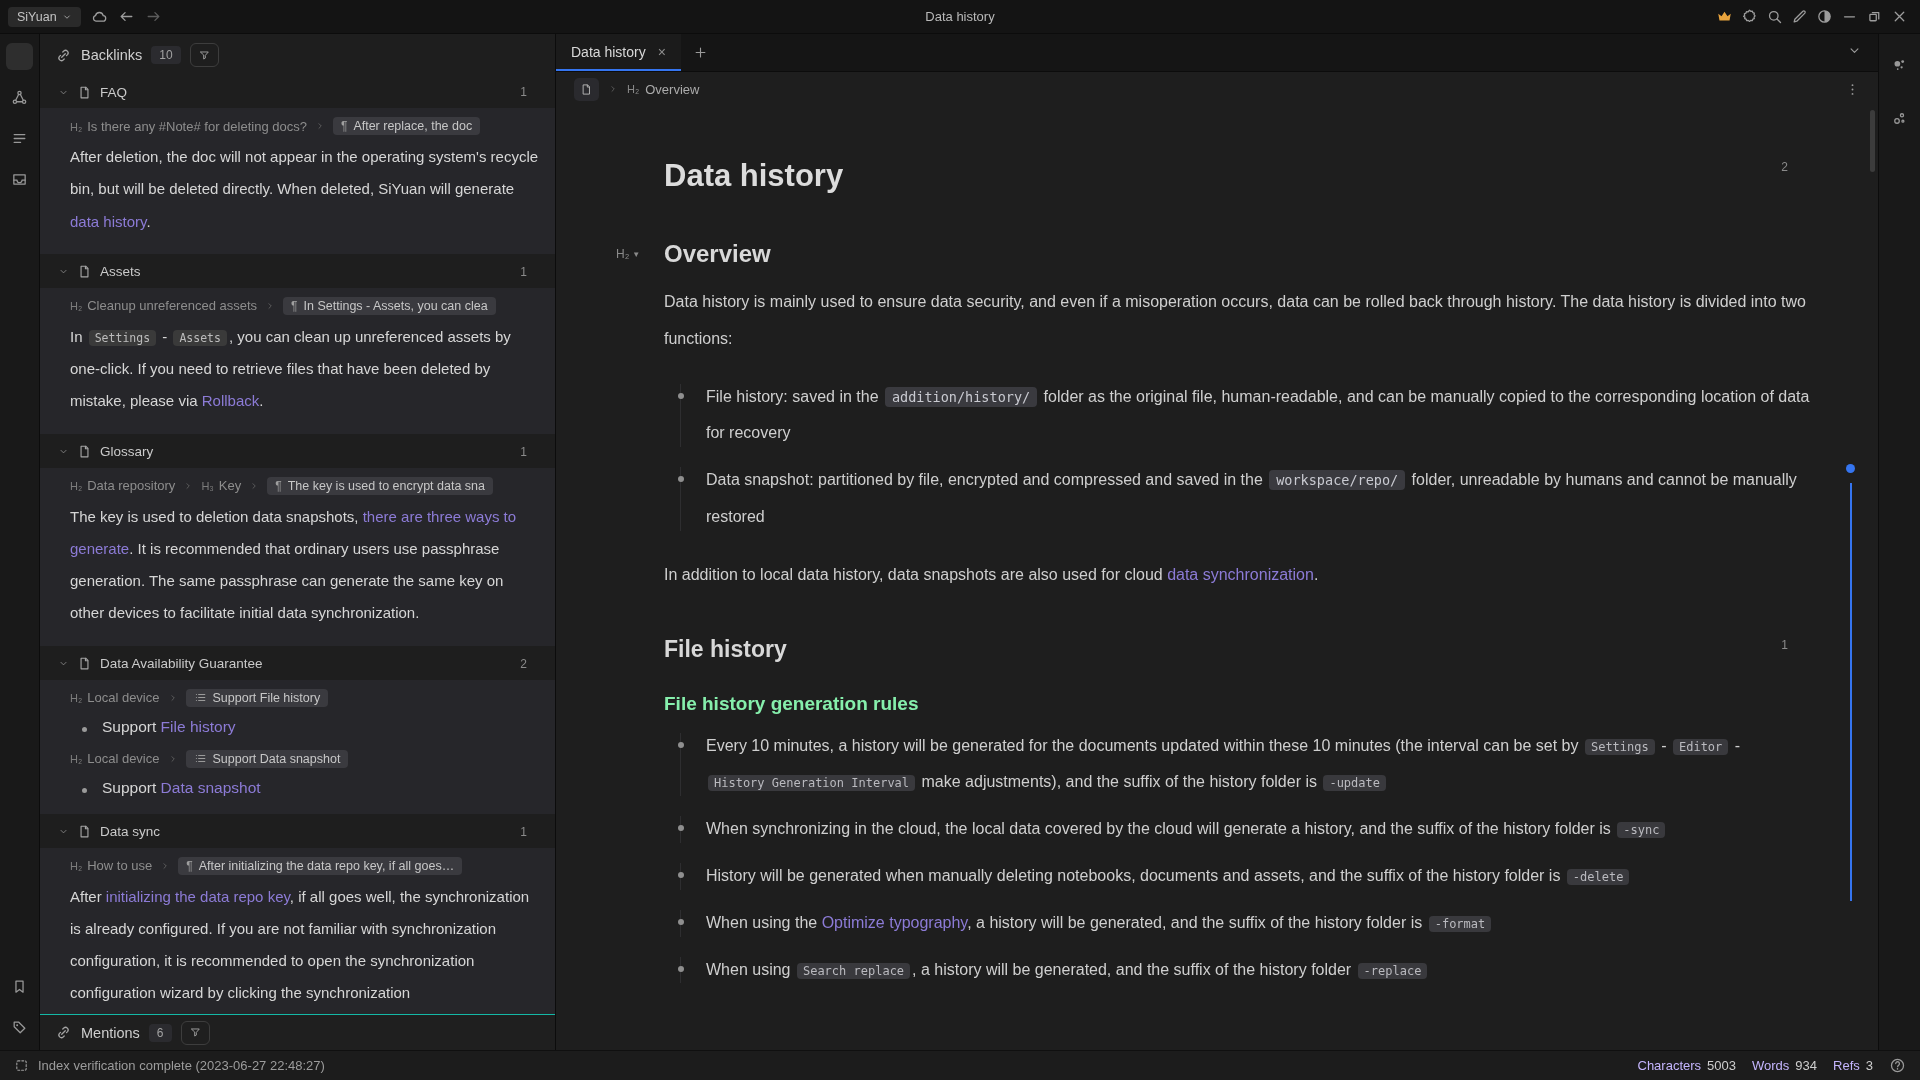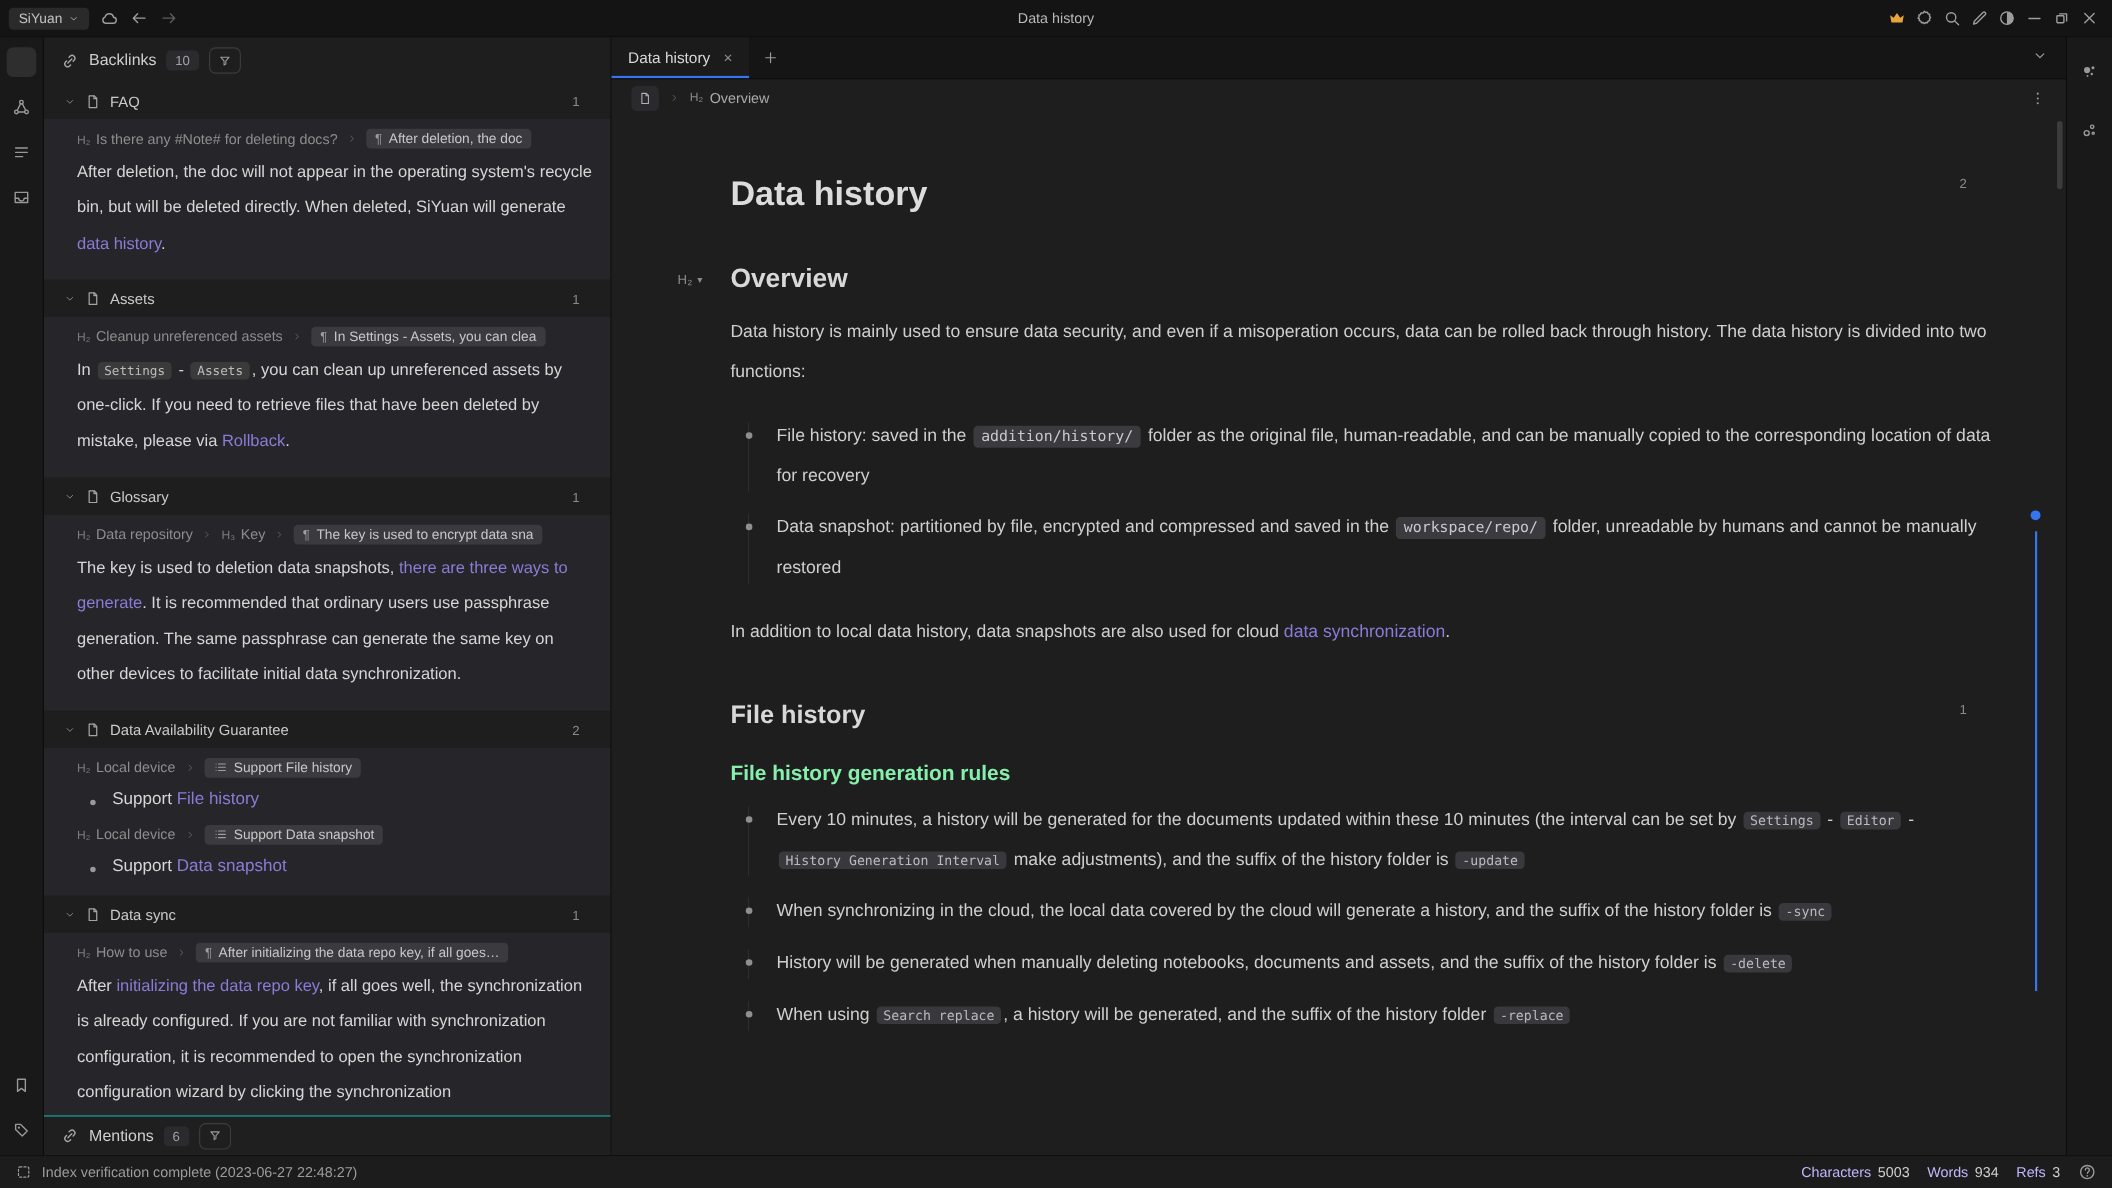--- a/index.html
+++ b/index.html
@@ -300,21 +300,21 @@
                   <span class="crumb-tag">H₂</span>
                   <span>Is there any #Note# for deleting docs?</span>
                 </span>
                 <span class="ic ic9 dim2">
                   <svg viewBox="0 0 24 24" fill="none" stroke="currentColor" stroke-width="1.8" stroke-linecap="round" stroke-linejoin="round">
                     <path d="M9.5 6.5l5.5 5.5-5.5 5.5"></path>
                   </svg>
                 </span>
                 <span class="crumb-box">
                   <span class="pilcrow">¶</span>
-                  <span>After deletion, the doc</span>
+                  <span>After replace, the doc</span>
                 </span>
               </div>
               <div class="bl-para"><span>After deletion, the doc will not appear in the operating system's recycle bin, but will be deleted directly. When deleted, SiYuan will generate </span><span class="ref-link">data history</span><span>.</span></div>
             </div>
           </div>
           <div class="bl-section">
             <div class="bl-header">
               <span class="ic ic10">
                 <svg viewBox="0 0 24 24" fill="none" stroke="currentColor" stroke-width="1.8" stroke-linecap="round" stroke-linejoin="round">
                   <path d="M6.5 9.5l5.5 5.5 5.5-5.5"></path>
@@ -575,20 +575,21 @@
               <div class="li"><span>File history: saved in the </span><span class="codeb">addition/history/</span><span> folder as the original file, human-readable, and can be manually copied to the corresponding location of data for recovery</span></div>
               <div class="li"><span>Data snapshot: partitioned by file, encrypted and compressed and saved in the </span><span class="codeb">workspace/repo/</span><span> folder, unreadable by humans and cannot be manually restored</span></div>
             </div>
             <p><span>In addition to local data history, data snapshots are also used for cloud </span><span class="ref-link">data synchronization</span><span>.</span></p>
             <h3><span>File history</span><span class="blk-badge">1</span></h3>
             <h4>File history generation rules</h4>
             <div class="ul">
               <div class="li"><span>Every 10 minutes, a history will be generated for the documents updated within these 10 minutes (the interval can be set by </span><span class="kbd">Settings</span><span> - </span><span class="kbd">Editor</span><span> - </span><span class="kbd">History Generation Interval</span><span> make adjustments), and the suffix of the history folder is </span><span class="kbd">-update</span></div>
               <div class="li"><span>When synchronizing in the cloud, the local data covered by the cloud will generate a history, and the suffix of the history folder is </span><span class="kbd">-sync</span></div>
               <div class="li"><span>History will be generated when manually deleting notebooks, documents and assets, and the suffix of the history folder is </span><span class="kbd">-delete</span></div>
+              <div class="li"><span>When using the </span><span class="ref-link">Optimize typography</span><span>, a history will be generated, and the suffix of the history folder is </span><span class="kbd">-format</span></div>
               <div class="li"><span>When using </span><span class="kbd">Search replace</span><span>, a history will be generated, and the suffix of the history folder </span><span class="kbd">-replace</span></div>
             </div>
           </div>
         <div class="pos-indicator">
           <div class="dot"></div>
           <div class="line"></div>
         </div>
       </div>
       <div class="vscroll"></div>
     </div>

